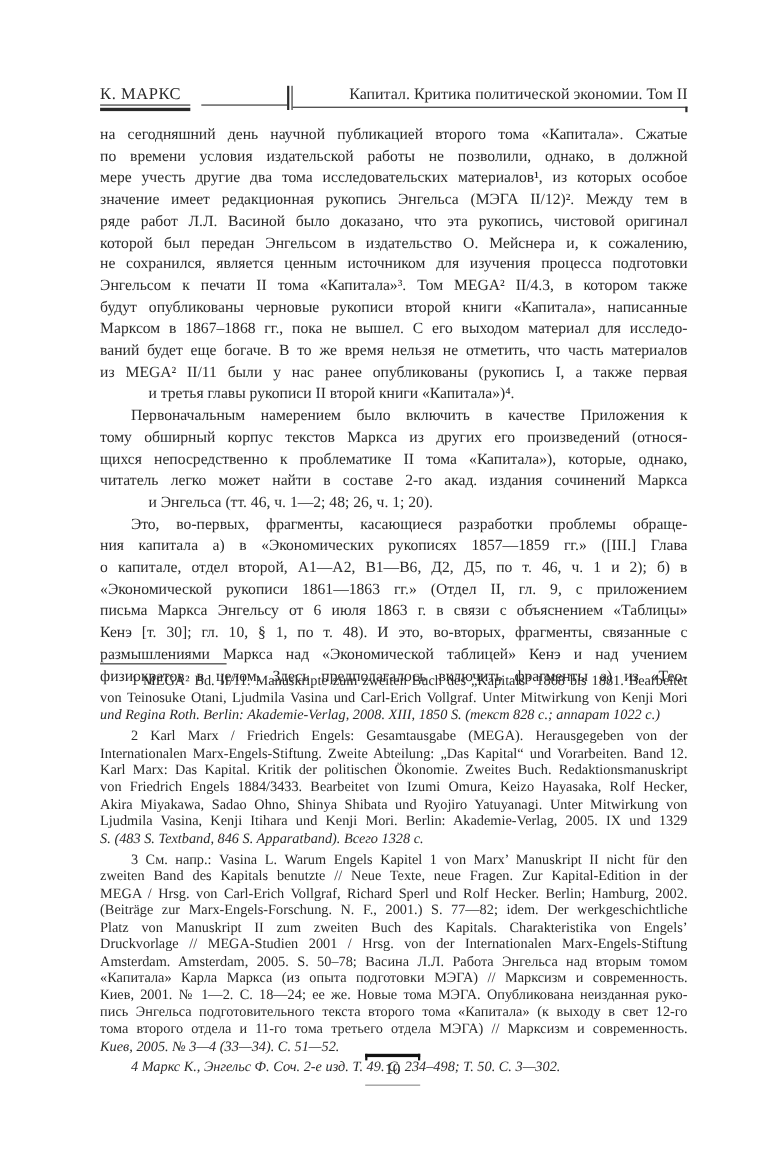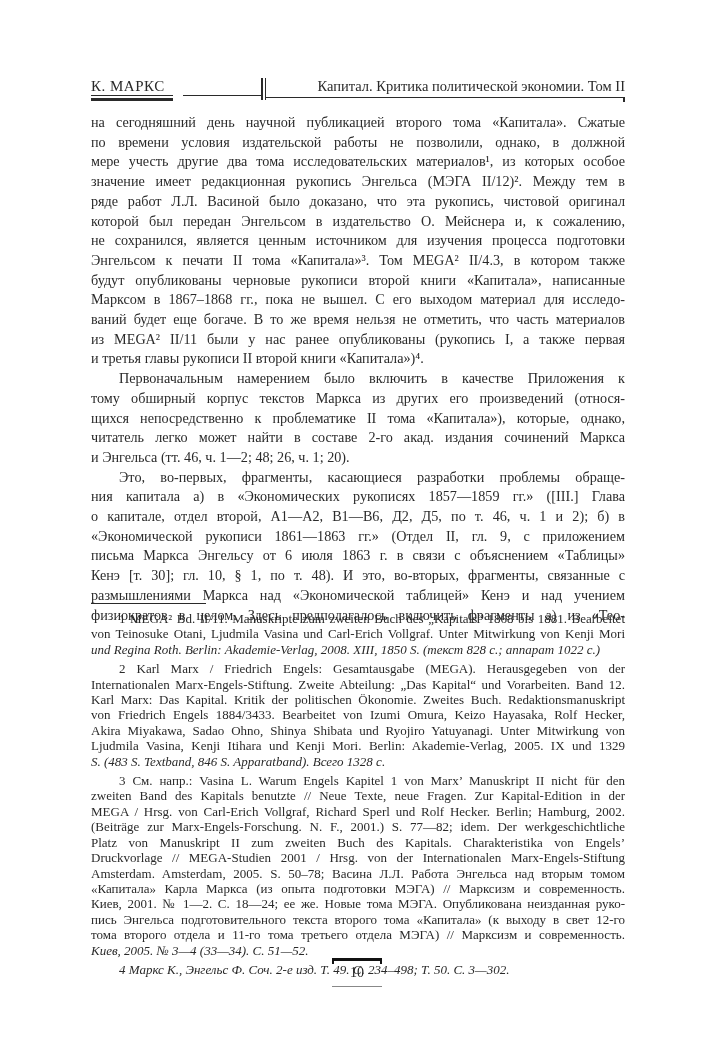--- a/index.html
+++ b/index.html
@@ -38,21 +38,21 @@
   }
   .header .right-hook {
     position: absolute; right: 0; top: 21px; width: 2px; height: 5px; background: #2a2a2a;
   }
   .body-text {
     position: absolute; left: 91px; top: 113px; width: 534px;
     font-size: 14.2px; line-height: 19.7px; text-align: justify;
   }
   .body-text p { margin: 0; }
   .body-text .line { display: block; text-align: justify; text-align-last: justify; white-space: nowrap; }
-  .body-text .line.last { text-align-last: left; }
+  .body-text .line.last { text-align-last: left; margin-left: 44px; }
   .fn-rule {
     position: absolute; left: 91px; top: 603px; width: 115px; height: 1px; background: #2a2a2a;
   }
   .footnotes {
     position: absolute; left: 91px; top: 611px; width: 534px;
     font-size: 13px; line-height: 15.4px; color: #2a2a2a;
   }
   .footnotes .fn { margin: 0 0 4px 0; }
   .footnotes .line { display: block; text-align: justify; text-align-last: justify; white-space: nowrap; }
   .footnotes .line.first { padding-left: 28px; }

